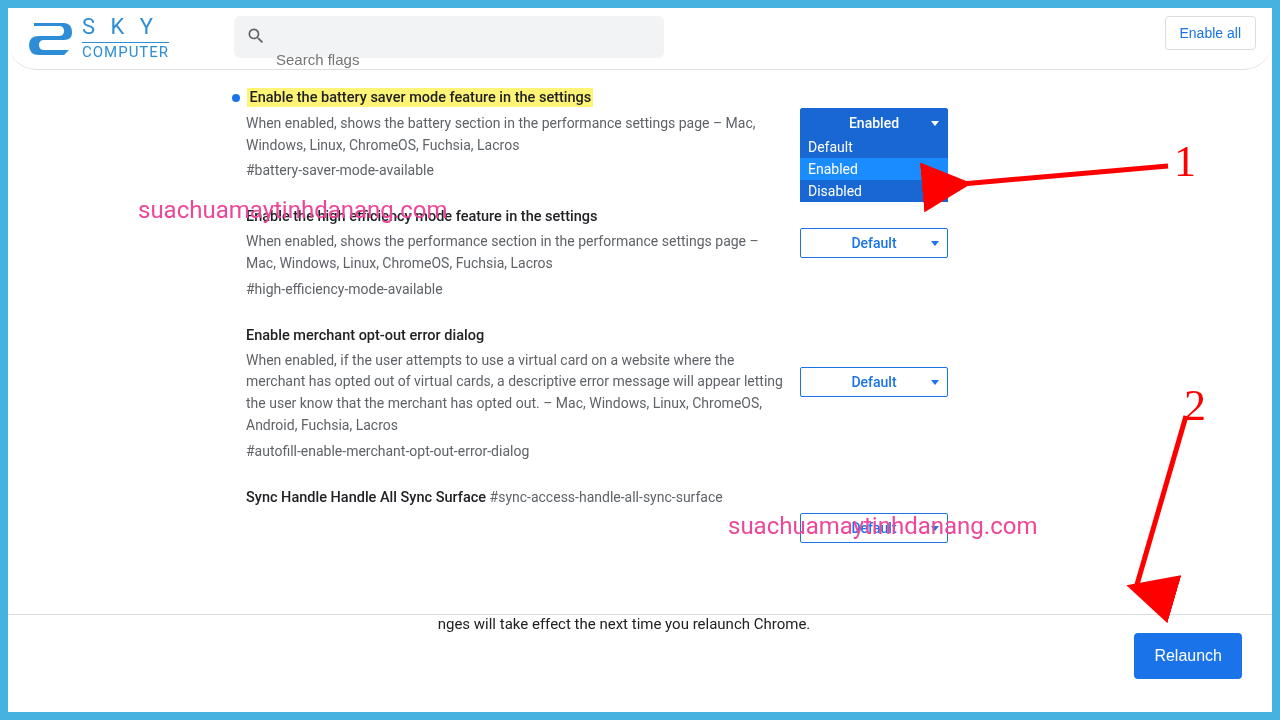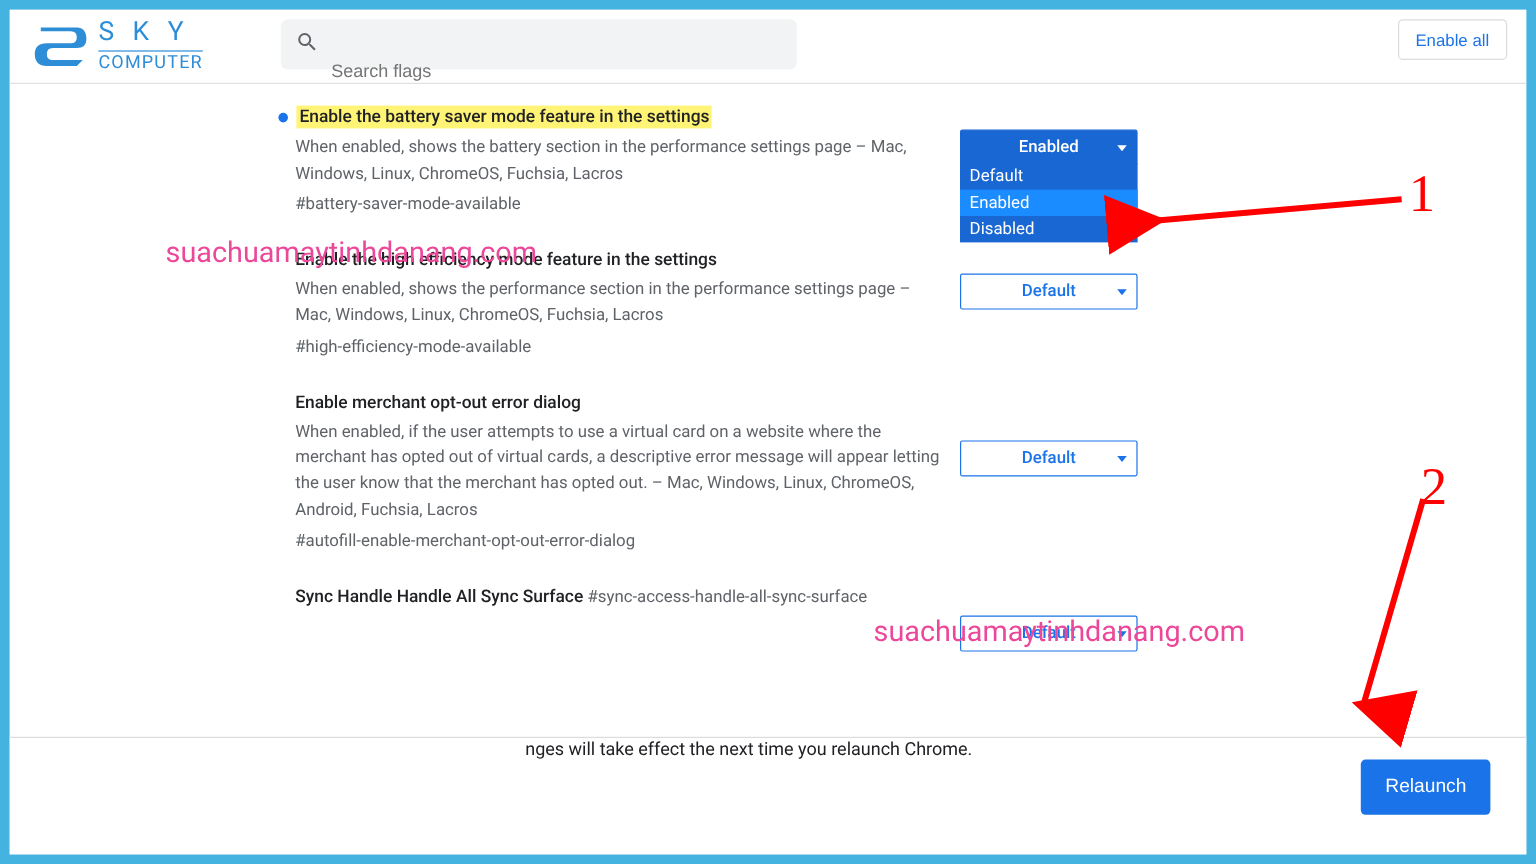--- a/index.html
+++ b/index.html
@@ -1,18 +1,18 @@
 <!DOCTYPE html>
 <html><head>
 <meta charset="utf-8">
 <style>
   * { box-sizing: border-box; margin: 0; padding: 0; }
   body { font-family: Roboto, Arial, sans-serif; font-size: 14px; color: #202124; background: #fff; width: 1280px; height: 720px; overflow: hidden; border: 8px solid #45b3e0; position: relative; }
   .content { position: relative; width: 100%; height: 100%; }
-  .header { display: flex; align-items: flex-start; padding: 8px 16px 0 16px; border-bottom: 1px solid #e0e0e0; height: 62px; }
+  .header { display: flex; align-items: flex-start; padding: 8px 16px 0 16px; border-bottom: 1px solid #e0e0e0; height: 62px; border-radius: 28px; }
   .logo { width: 210px; display: flex; align-items: center; gap: 8px; }
   .logo-graphic { width: 50px; height: 34px; display: flex; align-items: center; }
   .logo-text { display: flex; flex-direction: column; }
   .logo-text-top { color: #2d8dd6; font-size: 22px; letter-spacing: 5px; font-weight: 400; line-height: 1; }
   .logo-text-bot { color: #2d8dd6; font-size: 15px; letter-spacing: 1px; line-height: 1; margin-top: 4px; border-top: 1px solid #2d8dd6; padding-top: 2px;}
   .search-row { flex: 1; display: flex; align-items: center; gap: 16px; max-width: 720px; }
   .search-box { flex: 1; background: #f1f3f4; border-radius: 6px; height: 42px; display: flex; align-items: center; padding: 0 12px; max-width: 430px; }
   .search-box svg { width: 20px; height: 20px; fill: #5f6368; }
   .search-input { border: none; background: transparent; outline: none; font-size: 15px; margin-left: 10px; flex: 1; margin-top: 44px; }
   .reset-btn { border: 1px solid #dadce0; background: #fff; color: #1a73e8; font-weight: 500; padding: 8px 14px; border-radius: 4px; font-size: 14px; margin-left: auto; }

